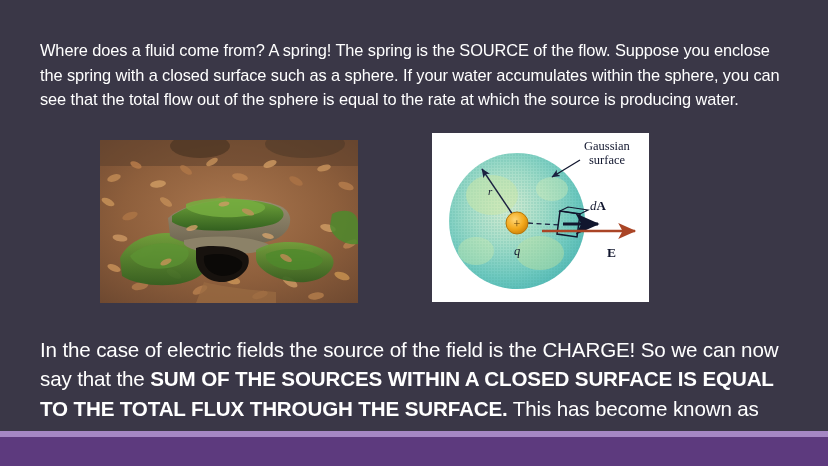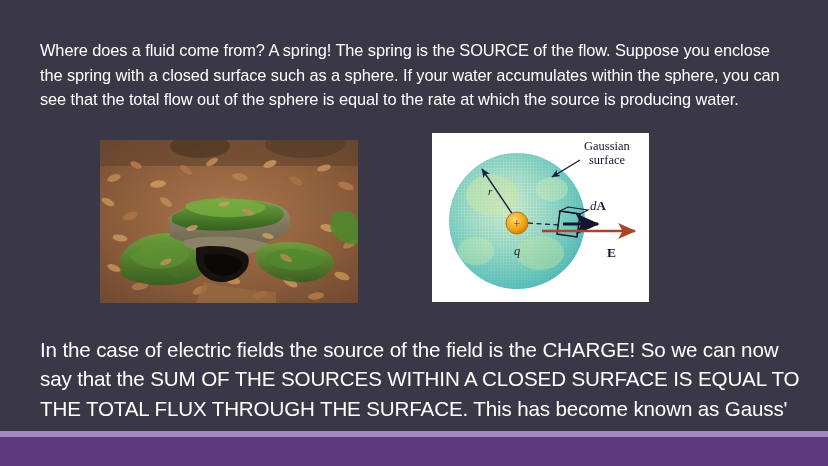--- a/index.html
+++ b/index.html
@@ -62,21 +62,21 @@
   #bottom-text {
     position: absolute;
     left: 40px;
     top: 314px;
     width: 760px;
     color: #ffffff;
     font-size: 20.6px;
     line-height: 29.5px;
     letter-spacing: -0.15px;
   }
-  #bottom-text .b { font-weight: normal; }
+  #bottom-text .b { font-weight: bold; }
 
   
   #footer-stripe {
     position: absolute;
     left: 0;
     top: 431px;
     width: 828px;
     height: 6px;
     background: #a587c4;
   }

